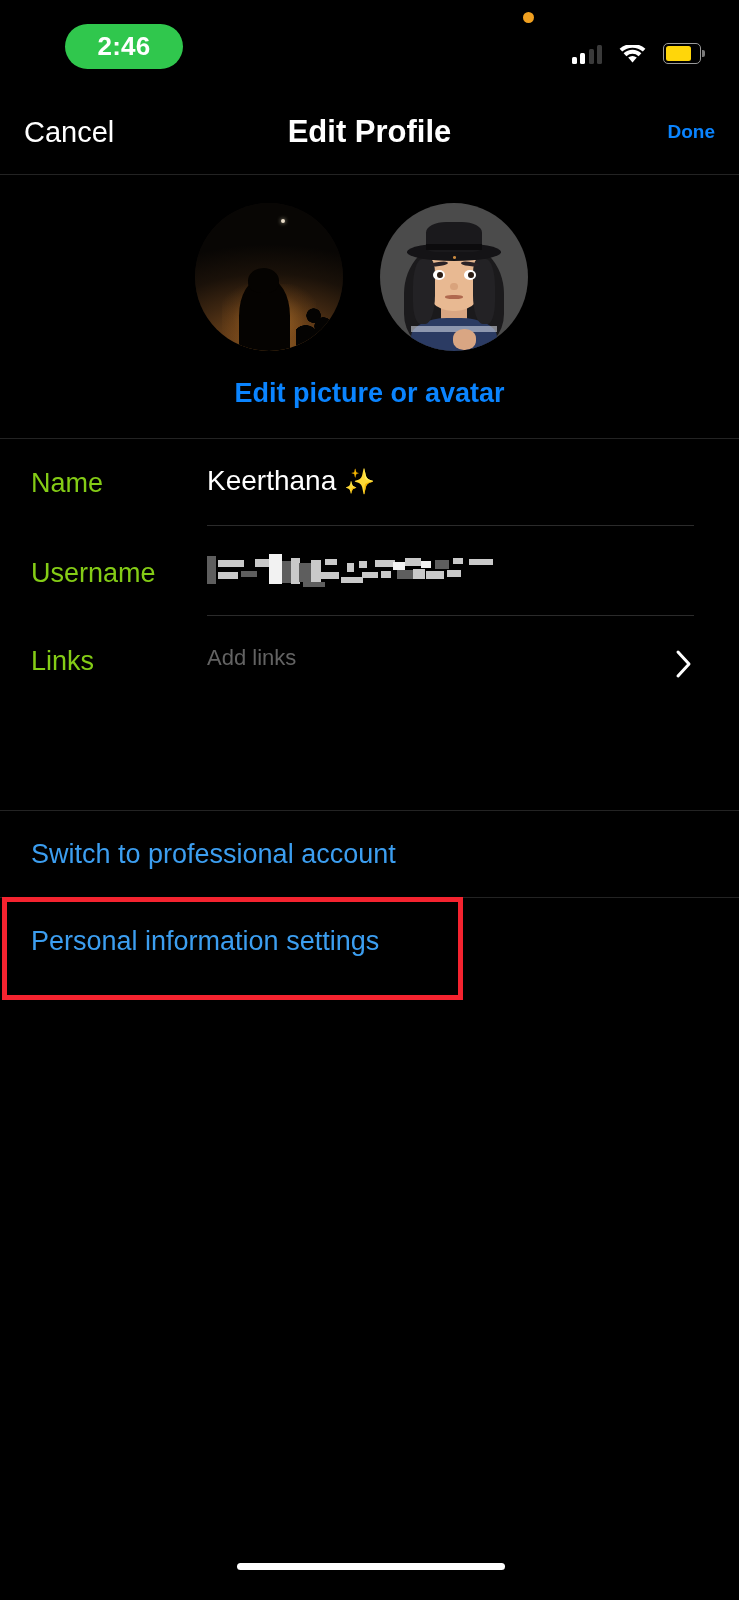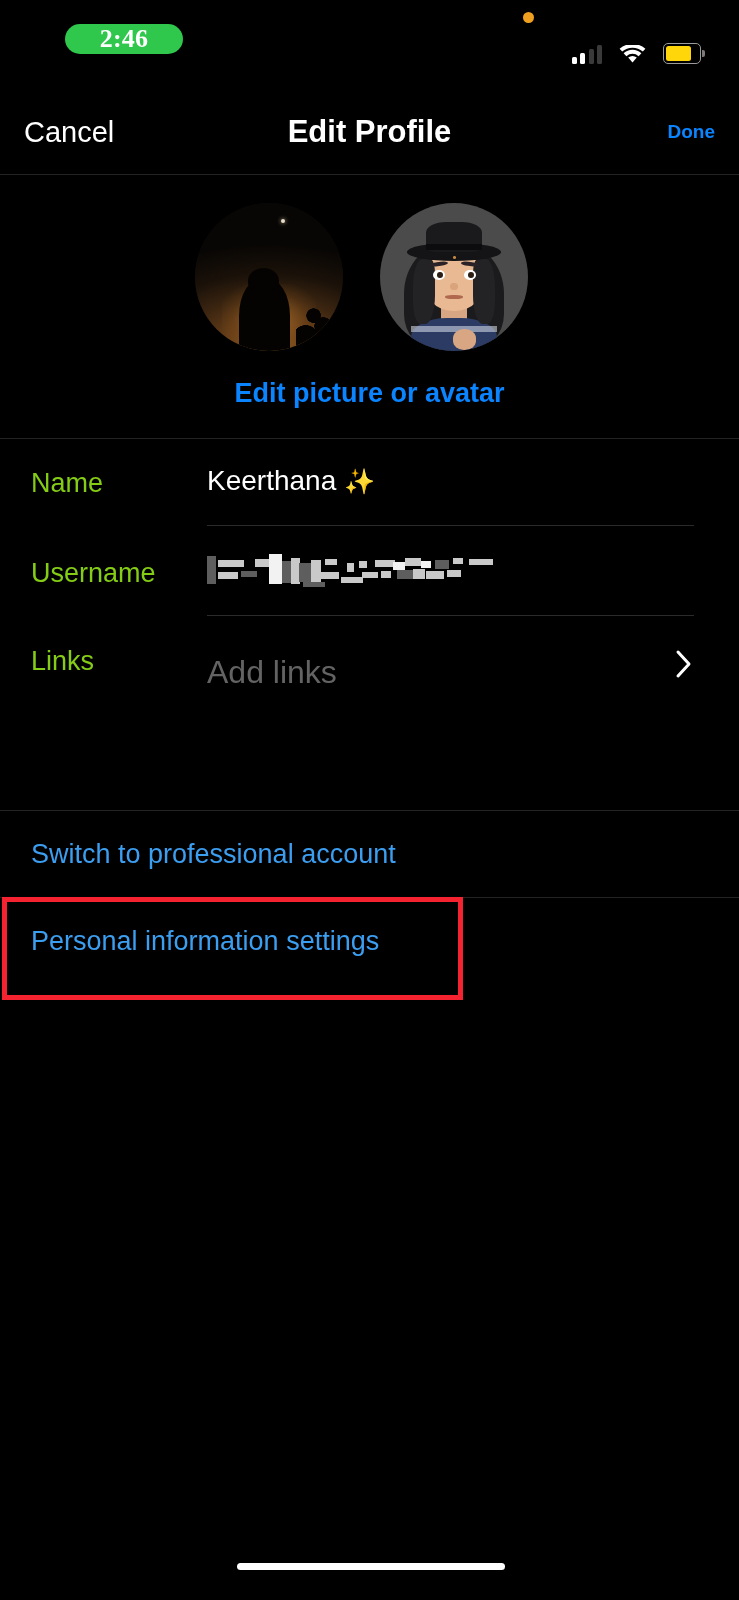--- a/index.html
+++ b/index.html
@@ -9,23 +9,23 @@
     font-family:"Liberation Sans", sans-serif;
     -webkit-font-smoothing:antialiased;
     overflow:hidden;
   }
   #phone { position:relative; width:739px; height:1600px; background:#000; }
 
   
   .statusbar { position:absolute; left:0; top:0; width:739px; height:88px; }
   .time-pill {
     position:absolute; left:65px; top:24px;
-    width:118px; height:30px; border-radius:23px;
+    width:118px; height:45px; border-radius:23px;
     background:#30c74d;
-    display:flex; align-items:center; justify-content:center;font-family:Liberation Serif, serif;
+    display:flex; align-items:center; justify-content:center;
   }
   .time-pill span {
     color:#ffffff; font-size:26px; font-weight:700; letter-spacing:0.2px;
   }
   .privacy-dot {
     position:absolute; left:523px; top:12px;
     width:11px; height:11px; border-radius:50%;
     background:#f0a020;
   }
   .status-right {
@@ -166,21 +166,21 @@
   #rowBio { height:100px; }
   #rowBio .row-label { top:34px; }
   #rowBio .row-value { top:16px; color:#ffffff; font-size:26px; line-height:37px; }
   .bio-l1 { white-space:nowrap; }
   .bio-l2 { white-space:nowrap; }
   .heart { color:#e0252c; }
   .butterfly { color:#2aa7f0; }
 
   #rowLinks { height:88px; }
   #rowLinks .row-label { top:30px; }
-  #rowLinks .row-value { top:29px; color:#636363; font-size:32px;margin-top:9px; }
+  #rowLinks .row-value { top:29px; color:#636363; font-size:22px; }
   .chevron { position:absolute; right:46px; top:33px; width:18px; height:30px; }
 
   
   .actions { position:absolute; left:0; top:810px; width:601px; }
   .action-row { position:relative; width:739px; height:87px; }
   .action-row span {
     position:absolute; left:31px; top:50%; transform:translateY(-50%);
     color:#3c9ef0; font-size:27px; font-weight:400; white-space:nowrap;
   }
 

